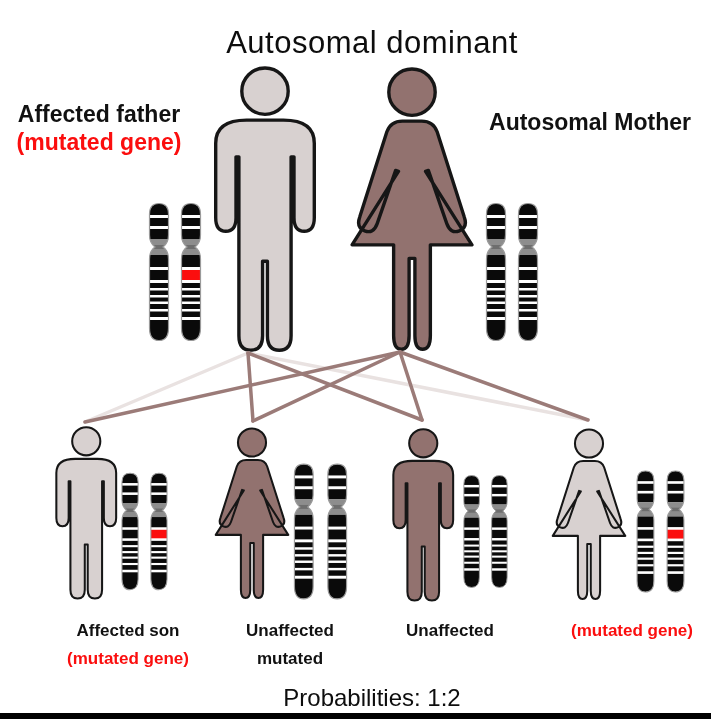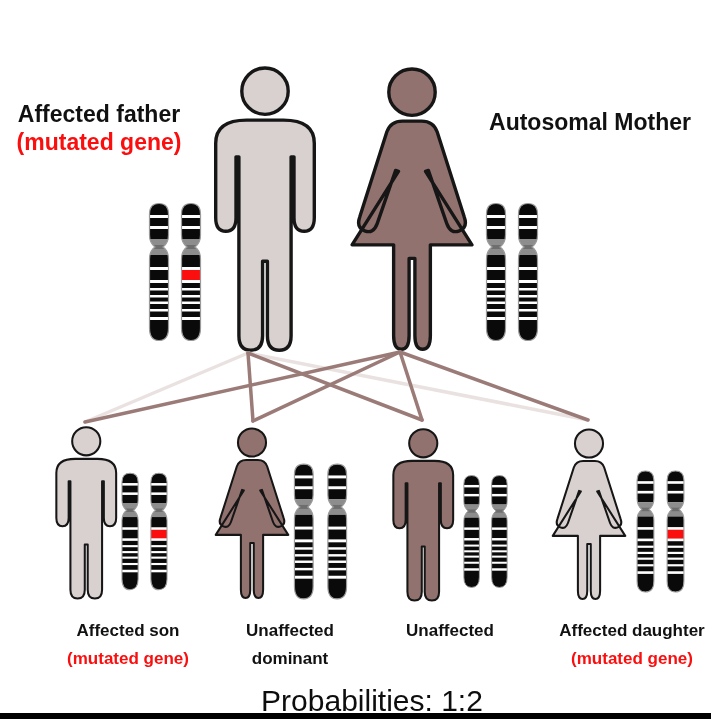--- a/index.html
+++ b/index.html
@@ -8,21 +8,21 @@
     font-family:"Liberation Sans","DejaVu Sans",sans-serif;color:#111;
   }
   .abs{position:absolute;}
   .ctr{transform:translateX(-50%);text-align:center;white-space:nowrap;}
   .title{font-size:31px;letter-spacing:0.5px;color:#0d0d0d;}
   .parent-label{font-size:23px;line-height:28px;}
   .child-label{font-size:17px;line-height:28px;text-align:center;}
   .child-label span, .parent-label span{display:block;font-weight:bold;}
   .child-label span:empty, .parent-label span:empty{display:none;}
   .red{color:var(--mutation-red,#fb0e0e);}
-  .footer-label{font-size:30px;color:#0d0d0d;}
+  .footer-label{font-size:24px;color:#0d0d0d;}
   svg.fig{position:absolute;overflow:visible;}
   svg.fig.affected{fill:var(--affected,#d8d1d0);}
   svg.fig.unaffected{fill:var(--unaffected,#92726f);}
   .line-light{stroke:var(--line-affected,#e9e2e1);}
   .line-dark{stroke:var(--line-unaffected,#9b7b78);}
   .bottom-bar{position:absolute;left:0;top:713px;width:711px;height:6px;background:#000;}
 </style>
 </head>
 <body>
 
@@ -67,20 +67,21 @@
         <path d="M3.5,12 Q3.5,1.5 13,1.5 Q22.5,1.5 22.5,12 L22.5,33 Q22.5,41 17,45 Q22.5,49 22.5,57 L22.5,126 Q22.5,138.5 13,138.5 Q3.5,138.5 3.5,126 L3.5,57 Q3.5,49 9,45 Q3.5,41 3.5,33 Z" fill="#ffffff"></path>
         <g clip-path="url(#chrom-clip)">
           <use href="#chrom-bands"></use>
           <rect x="0" y="68" width="26" height="10" style="fill:var(--mutation-red,#fb0e0e)"></rect>
         </g>
         <path d="M3.5,12 Q3.5,1.5 13,1.5 Q22.5,1.5 22.5,12 L22.5,33 Q22.5,41 17,45 Q22.5,49 22.5,57 L22.5,126 Q22.5,138.5 13,138.5 Q3.5,138.5 3.5,126 L3.5,57 Q3.5,49 9,45 Q3.5,41 3.5,33 Z" fill="none" stroke="#9a9a9a" stroke-width="1.2"></path>
       </g>
     </defs>
   </svg>
 
+  <div class="abs ctr title" style="left:372px;top:25px;">Autosomal dominant</div>
 
   <div class="abs ctr parent-label" style="left:99px;top:100px;">
     <span>Affected father</span>
     <span class="red">(mutated gene)</span>
   </div>
   <div class="abs ctr parent-label" style="left:590px;top:108px;">
     <span>Autosomal Mother</span>
   </div>
 
   <svg class="fig affected" style="left:210px;top:66px;" width="110" height="290" viewBox="0 0 110 300">
@@ -140,29 +141,28 @@
       <use href="#chrom-mutated" transform="translate(34,0)"></use>
   </svg>
 
   <div class="abs ctr child-label" style="left:128px;top:617px;">
     <span>Affected son</span>
 
     <span class="red">(mutated gene)</span>
   </div>
   <div class="abs ctr child-label" style="left:290px;top:617px;">
     <span>Unaffected</span>
-    <span>dominant</span>
+    <span>mutated</span>
 
   </div>
   <div class="abs ctr child-label" style="left:450px;top:617px;">
     <span>Unaffected</span>
 
   </div>
   <div class="abs ctr child-label" style="left:632px;top:617px;">
-    <span>Affected daughter</span>
 
     <span class="red">(mutated gene)</span>
   </div>
 
   <div class="abs ctr footer-label" style="left:372px;top:684px;">Probabilities: 1:2</div>
 
   <div class="bottom-bar"></div>
 </div>
 
 </body></html>

